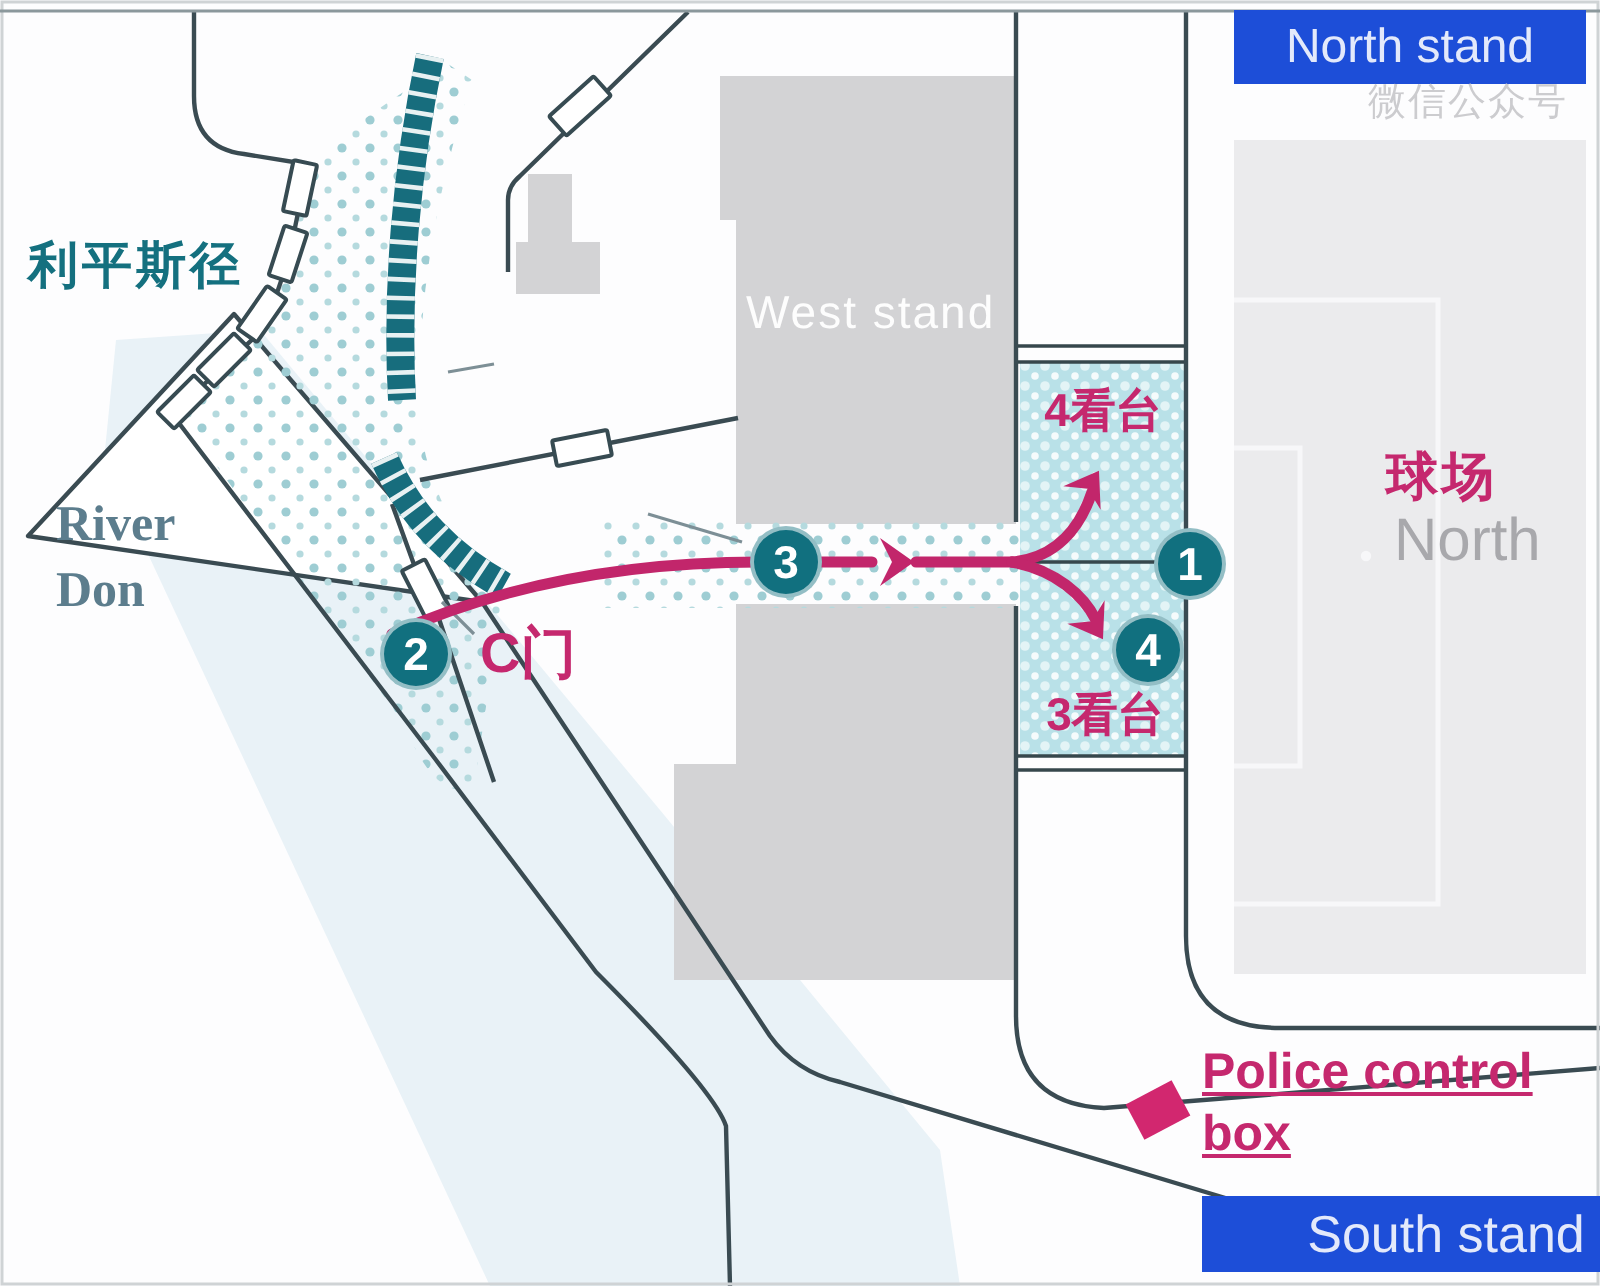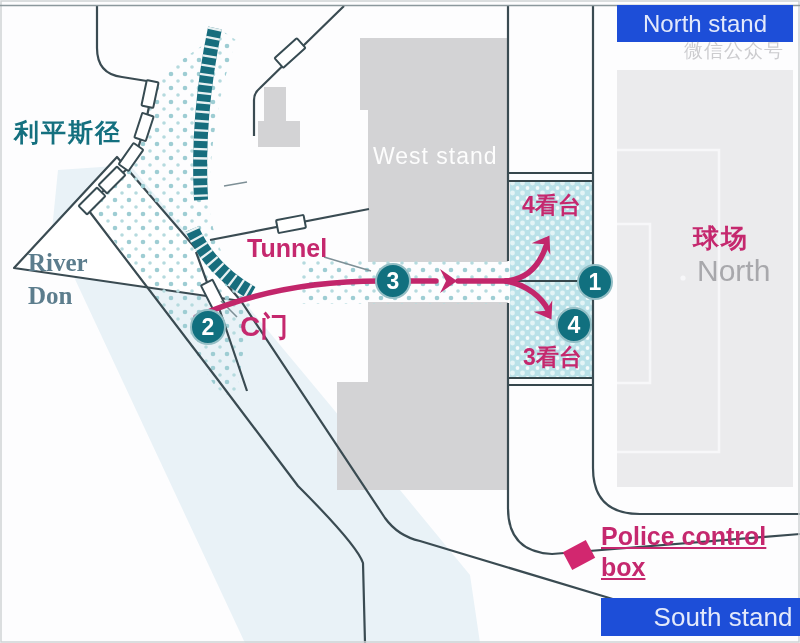--- a/index.html
+++ b/index.html
@@ -175,21 +175,20 @@
     <rect x="1" y="1" width="798" height="641" stroke="#cfd3d5" stroke-width="1.5"></rect>
     <line x1="0" y1="5.5" x2="800" y2="5.5" stroke="#8b989c" stroke-width="1.5"></line>
   </g>
 </svg>
 
 <div class="band band-north">North stand</div>
 <div class="band band-south">South stand</div>
 
 <div class="lbl lbl-west">West stand</div>
 <div class="lbl teal-lbl lbl-leppings">利平斯径</div>
-<div class="lbl pink-lbl lbl-tunnel">Tunnel</div>
 <div class="lbl pink-lbl lbl-gatec">C门</div>
 <div class="lbl lbl-river"><span>River</span><br><span>Don</span></div>
 <div class="lbl pink-lbl lbl-pen4">4看台</div>
 <div class="lbl pink-lbl lbl-pen3">3看台</div>
 <div class="lbl pink-lbl lbl-pitch-cn">球场</div>
 <div class="lbl lbl-pitch-en">North</div>
 <div class="lbl pink-lbl lbl-police"><span>Police control</span><br><span>box</span></div>
 <div class="lbl lbl-watermark">微信公众号</div>
 
 <div class="marker marker-1">1</div>

